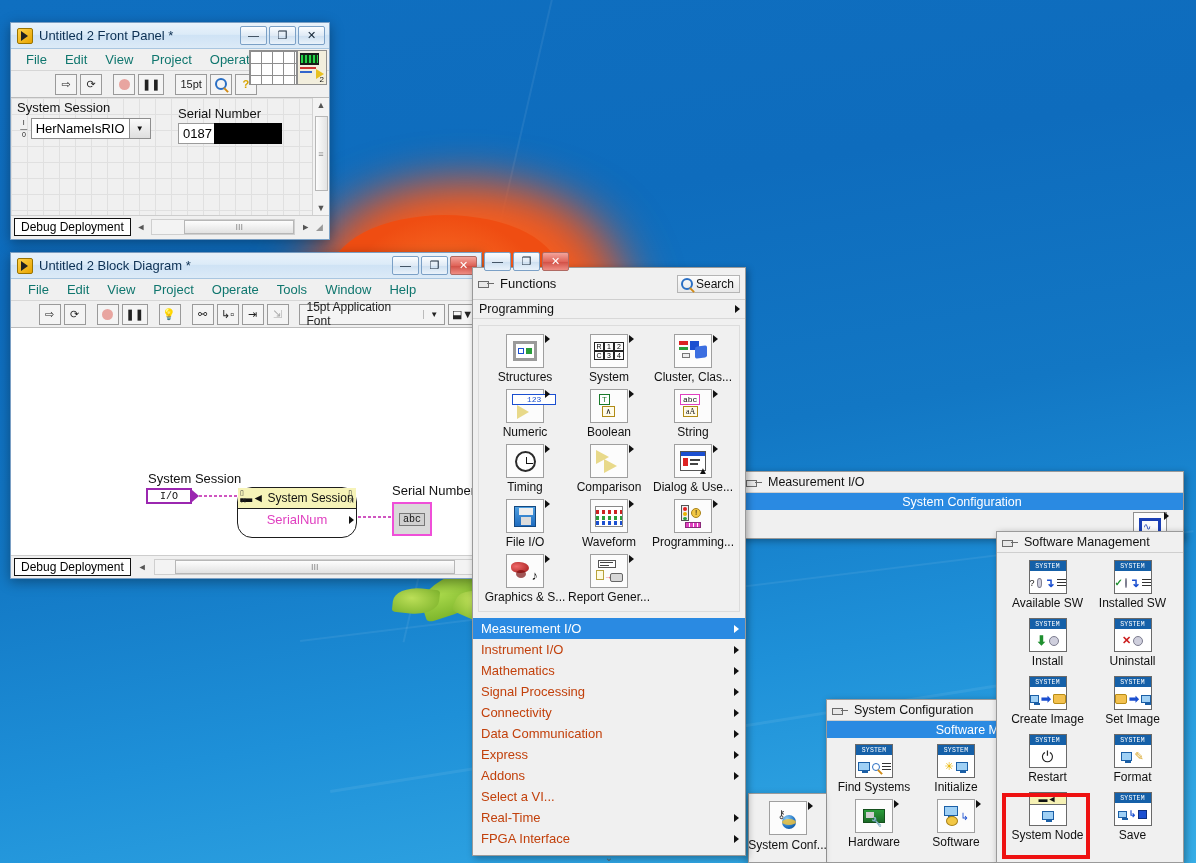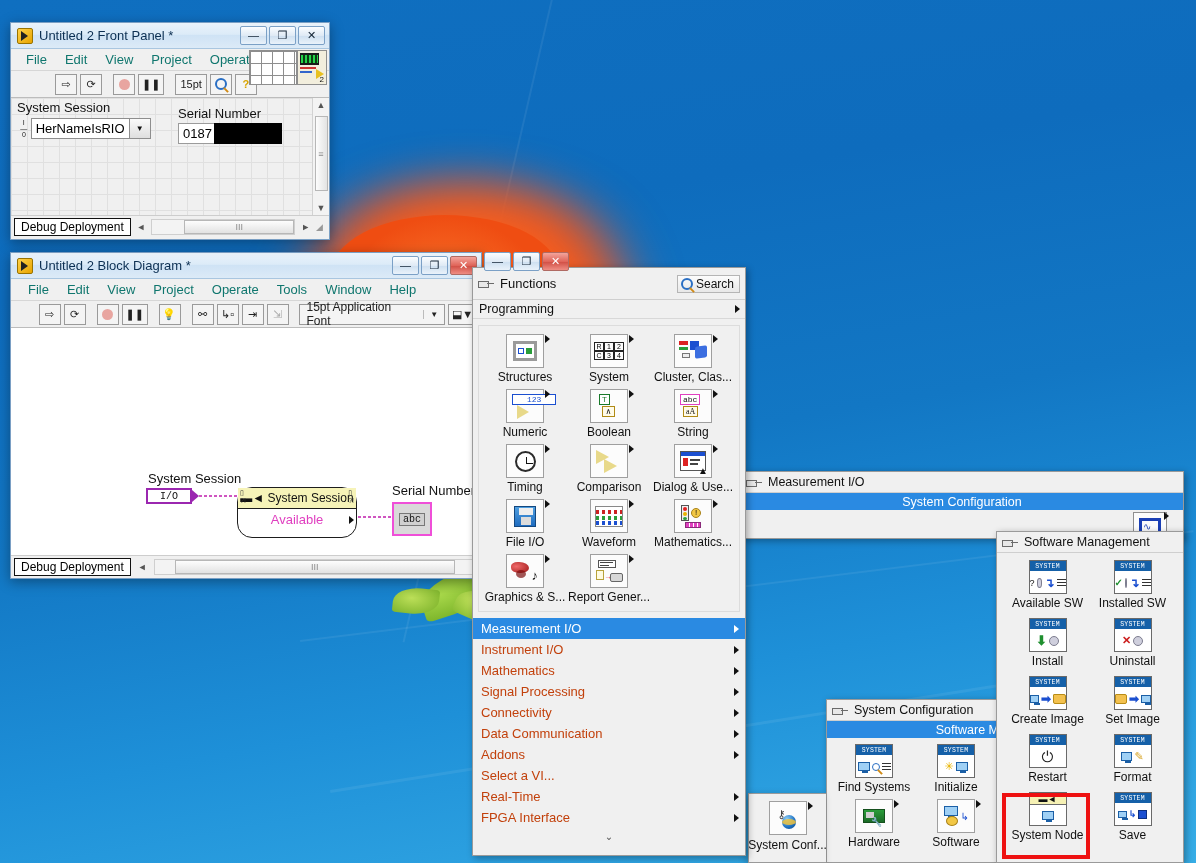--- a/index.html
+++ b/index.html
@@ -223,21 +223,21 @@
 
     <div class="wire wire-dash" style="left:188px;top:167px;width:62px;"></div>
 
     <div class="pnode" style="left:226px;top:159px;width:120px;height:51px;border-radius:15px;">
       <div class="pnode-hdr">
         <span style="position:absolute;left:2px;top:1px;font-size:7px;line-height:8px;color:#333">▯<br>?!</span>
         <span style="position:absolute;right:2px;top:1px;font-size:7px;line-height:8px;color:#333">▯<br>?!</span>
         <span style="font-size:12px">▬◄ <span>System Session</span></span>
       </div>
       <div class="pnode-row">
-        <span>Available</span>
+        <span>SerialNum</span>
         <span style="position:absolute;right:2px;width:0;height:0;border-left:5px solid #111;border-top:4px solid transparent;border-bottom:4px solid transparent;"></span>
       </div>
     </div>
 
     <div class="wire wire-dash" style="left:347px;top:188px;width:33px;"></div>
 
     <div class="bd-label" style="left:381px;top:155px;">Serial Number</div>
     <div class="term-str" style="left:381px;top:174px;width:40px;height:34px;">
       <span class="inner">abc</span>
     </div>
@@ -729,21 +729,21 @@
         <span style="display:block;position:relative;width:28px;height:23px">
           <i style="position:absolute;left:2px;top:0;width:8px;height:16px;background:#f0f0f0;border:1px solid #555;display:block"></i>
           <i style="position:absolute;left:4px;top:2px;width:4px;height:4px;border-radius:50%;background:#e02020;display:block"></i>
           <i style="position:absolute;left:4px;top:7px;width:4px;height:4px;border-radius:50%;background:#e8b400;display:block"></i>
           <i style="position:absolute;left:4px;top:12px;width:4px;height:3px;border-radius:50%;background:#2a9d3a;display:block"></i>
           <i style="position:absolute;left:12px;top:3px;width:10px;height:10px;border-radius:50%;background:#f2c744;border:1px solid #a8821a;color:#111;font-size:8px;font-style:normal;display:flex;align-items:center;justify-content:center">!</i>
           <i style="position:absolute;left:6px;bottom:0;width:16px;height:6px;background:repeating-linear-gradient(90deg,#e040c0 0 3px,#fff 3px 4px);border:1px solid #8a2a7a;display:block"></i>
         </span>
         <span class="tri-r"></span>
       </span>
-      <span class="pal-cap">Mathematics...</span>
+      <span class="pal-cap">Programming...</span>
     </div>
 
     <div class="pal-cell">
       <span class="pal-ico">
         <span style="display:block;position:relative;width:28px;height:22px">
           <i style="position:absolute;left:0;top:2px;width:18px;height:11px;background:radial-gradient(ellipse at 30% 40%,#f06a6a,#9c1414);border-radius:40% 60% 50% 50%;display:block"></i>
           <i style="position:absolute;left:5px;top:10px;width:10px;height:8px;background:#7a1010;border-radius:50%;display:block;opacity:.7"></i>
           <i style="position:absolute;right:1px;bottom:0;font-size:13px;color:#111;font-style:normal;line-height:1">♪</i>
         </span>
         <span class="tri-r"></span>
@@ -786,20 +786,24 @@
     </div>
     <div class="menu-item">
       <span>Connectivity</span>
         <span class="tri-menu"></span>
     </div>
     <div class="menu-item">
       <span>Data Communication</span>
         <span class="tri-menu"></span>
     </div>
     <div class="menu-item">
+      <span>Express</span>
+        <span class="tri-menu"></span>
+    </div>
+    <div class="menu-item">
       <span>Addons</span>
         <span class="tri-menu"></span>
     </div>
     <div class="menu-item">
       <span>Select a VI...</span>
     </div>
     <div class="menu-item">
       <span>Real-Time</span>
         <span class="tri-menu"></span>
     </div>

